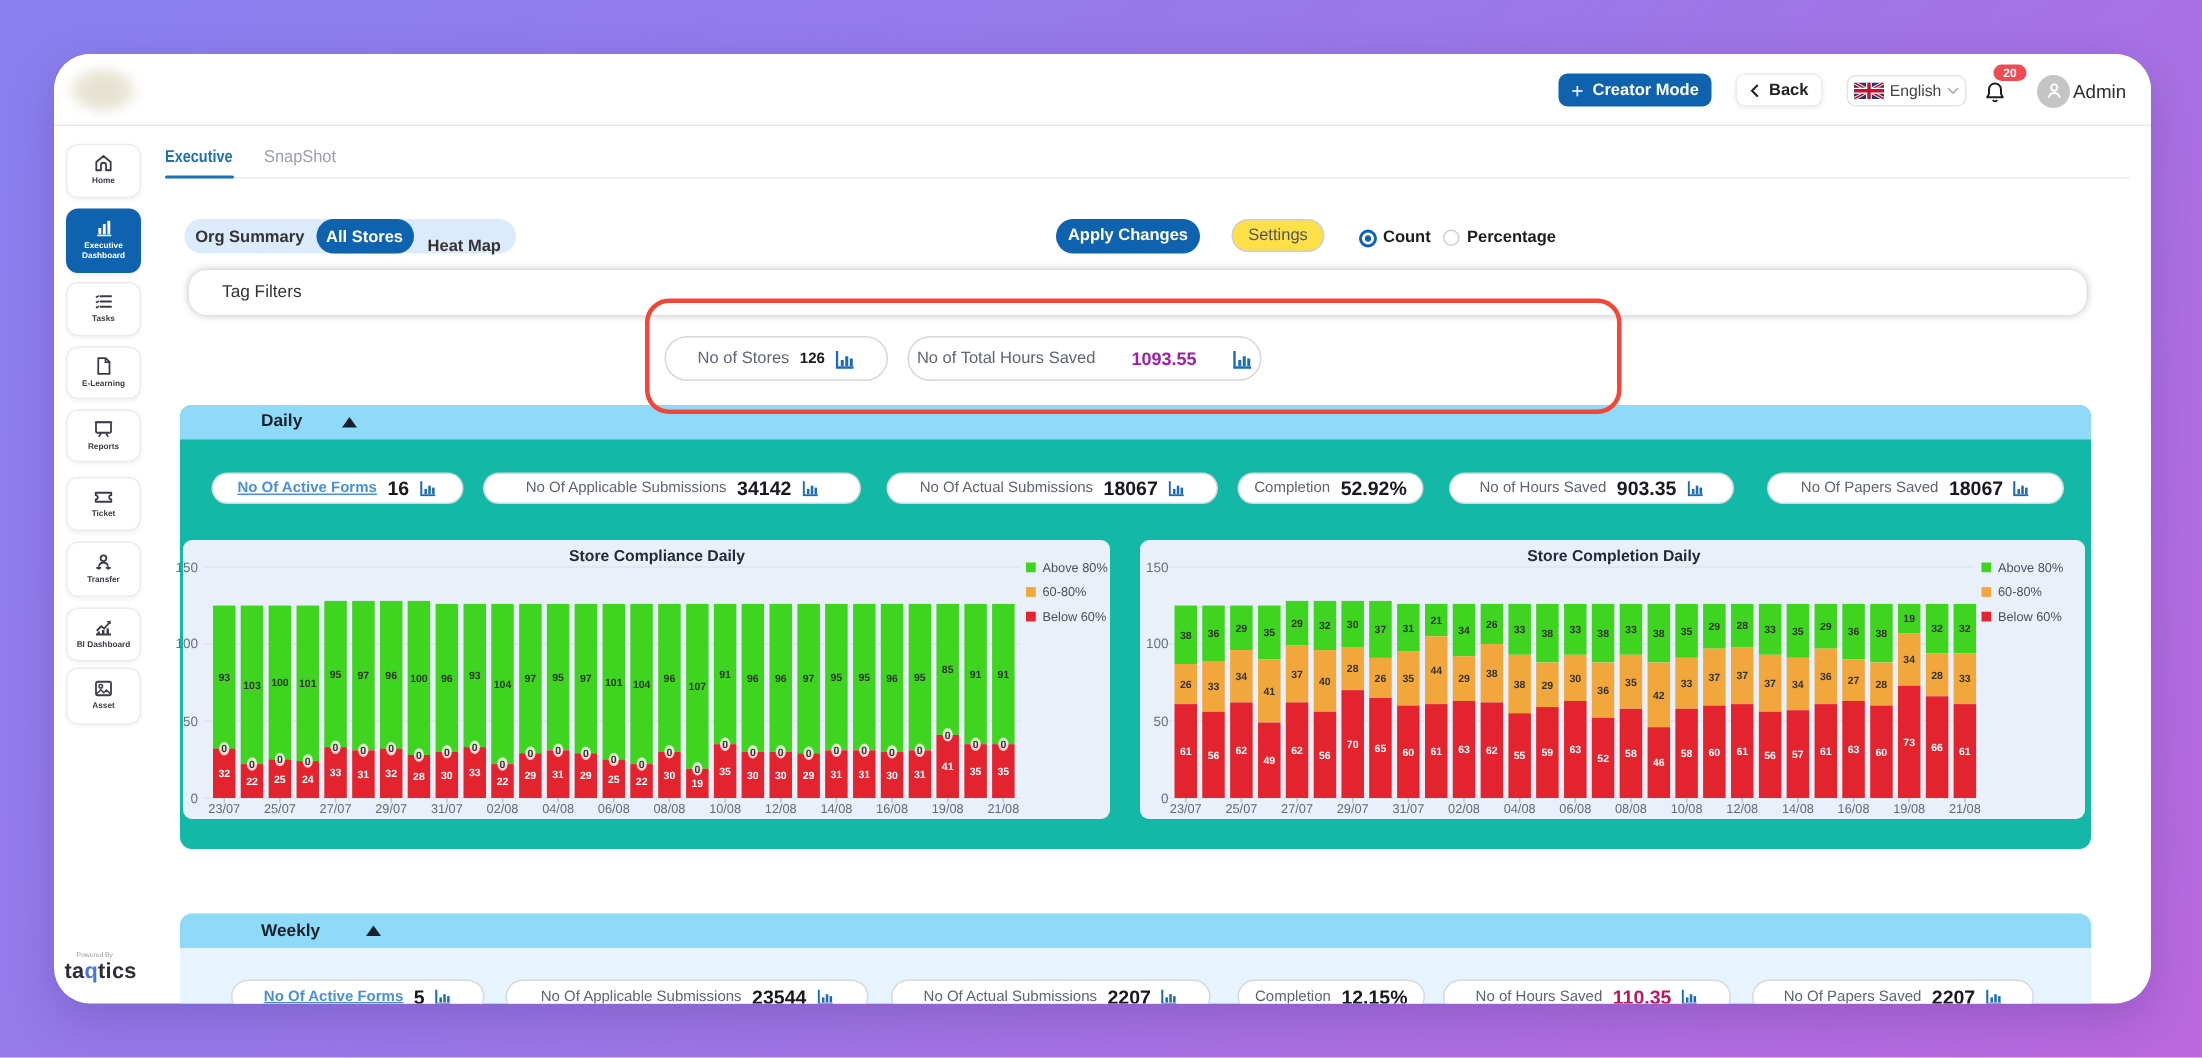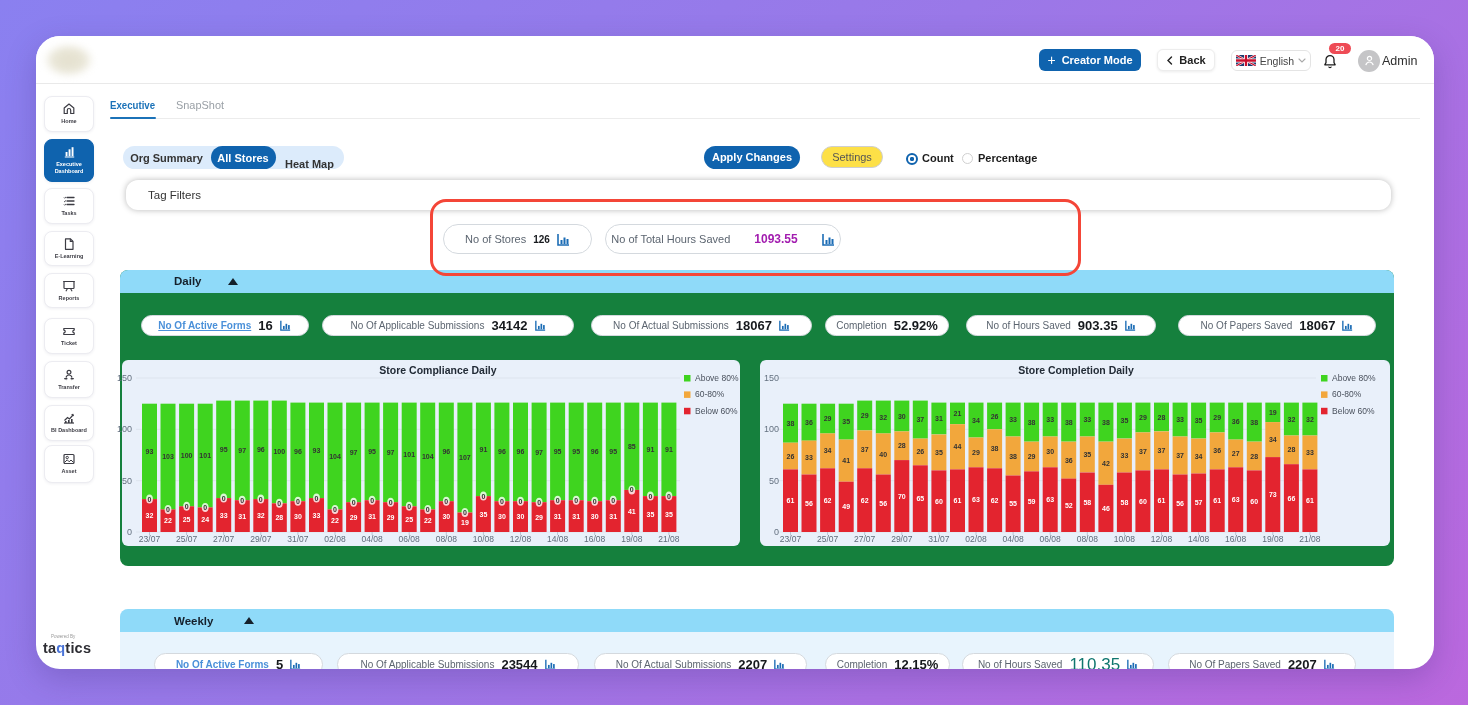--- a/index.html
+++ b/index.html
@@ -152,21 +152,21 @@
       <svg width="13" height="13" viewBox="0 0 13 13">
         <path d="M1 1 v11 h11" stroke="#1b6cb5" stroke-width="1.6" fill="none"></path>
         <rect x="3.5" y="7" width="2" height="4" fill="#1b6cb5"></rect>
         <rect x="6.5" y="4.5" width="2" height="6.5" fill="#1b6cb5"></rect>
         <rect x="9.5" y="6" width="2" height="5" fill="#1b6cb5"></rect>
       </svg>
     </div>
 
   <div class="abs" style="left:393.5px;top:162.5px;width:651px;height:77px;border:3.3px solid #f44638;border-radius:16px;z-index:30"></div>
 
-  <div class="abs" style="left:84px;top:234px;width:1274px;height:296px;background:#15803d;border-radius:8px">
+  <div class="abs" style="left:84px;top:234px;width:1274px;height:296px;background:#14b8a6;border-radius:8px">
     <div style="position:absolute;left:0;top:0;width:100%;height:23px;background:#8fdaf9;border-radius:8px 8px 0 0"></div>
     <div style="position:absolute;left:54px;top:5px;font-size:11.5px;font-weight:bold;color:#15202b">Daily</div>
     <div style="position:absolute;left:108px;top:8px;width:0;height:0;border-left:5.5px solid transparent;border-right:5.5px solid transparent;border-bottom:7px solid #15202b"></div>
     <div style="position:absolute;left:20.5px;top:45px;width:168px;height:21px;background:#fff;border:1px solid #d4d9de;border-radius:10.5px;display:flex;align-items:center;justify-content:center;gap:7px;">
         <span style="font-size:10px;color:#4a90d9;text-decoration:underline;font-weight:bold;white-space:nowrap">No Of Active Forms</span>
         <span style="font-size:13px;font-weight:bold;color:#16191d;white-space:nowrap">16</span>
         <svg width="11" height="11" viewBox="0 0 13 13">
           <path d="M1 1 v11 h11" stroke="#1b6cb5" stroke-width="1.6" fill="none"></path>
           <rect x="3.5" y="7" width="2" height="4" fill="#1b6cb5"></rect>
           <rect x="6.5" y="4.5" width="2" height="6.5" fill="#1b6cb5"></rect>
@@ -698,21 +698,21 @@
           <rect x="6.5" y="4.5" width="2" height="6.5" fill="#1b6cb5"></rect>
           <rect x="9.5" y="6" width="2" height="5" fill="#1b6cb5"></rect>
         </svg>
       </div>
       <div style="position:absolute;left:705px;top:44px;width:125px;height:23px;background:#fff;border:1px solid #d4d9de;border-radius:11.5px;display:flex;align-items:center;justify-content:center;gap:7px;">
         <span style="font-size:10px;color:#5c6570;white-space:nowrap">Completion</span>
         <span style="font-size:13px;font-weight:bold;color:#16191d;white-space:nowrap">12.15%</span>
       </div>
       <div style="position:absolute;left:842px;top:44px;width:192px;height:23px;background:#fff;border:1px solid #d4d9de;border-radius:11.5px;display:flex;align-items:center;justify-content:center;gap:7px;">
         <span style="font-size:10px;color:#5c6570;white-space:nowrap">No of Hours Saved</span>
-        <span style="font-size:17px;font-weight:normal;color:#0f766e;white-space:nowrap">110.35</span>
+        <span style="font-size:13px;font-weight:bold;color:#be185d;white-space:nowrap">110.35</span>
         <svg width="11" height="11" viewBox="0 0 13 13">
           <path d="M1 1 v11 h11" stroke="#1b6cb5" stroke-width="1.6" fill="none"></path>
           <rect x="3.5" y="7" width="2" height="4" fill="#1b6cb5"></rect>
           <rect x="6.5" y="4.5" width="2" height="6.5" fill="#1b6cb5"></rect>
           <rect x="9.5" y="6" width="2" height="5" fill="#1b6cb5"></rect>
         </svg>
       </div>
       <div style="position:absolute;left:1048px;top:44px;width:188px;height:23px;background:#fff;border:1px solid #d4d9de;border-radius:11.5px;display:flex;align-items:center;justify-content:center;gap:7px;">
         <span style="font-size:10px;color:#5c6570;white-space:nowrap">No Of Papers Saved</span>
         <span style="font-size:13px;font-weight:bold;color:#16191d;white-space:nowrap">2207</span>

